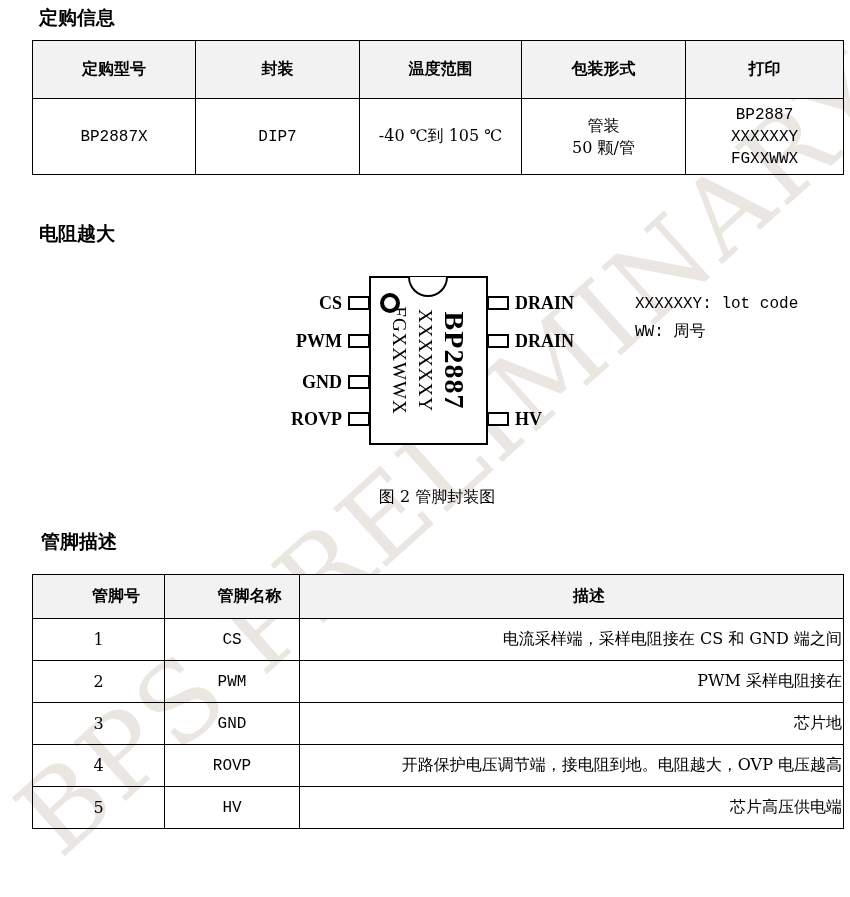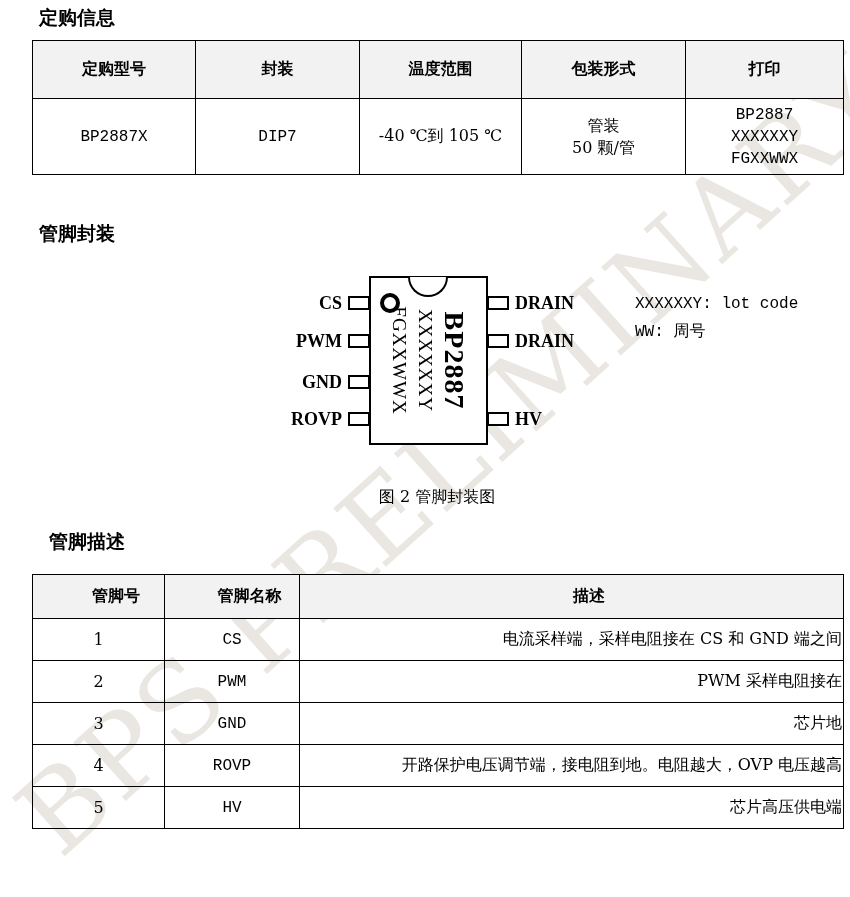--- a/index.html
+++ b/index.html
@@ -17,21 +17,21 @@
     user-select:none; pointer-events:none; z-index:0;
   }
   
   .sec-heading {
     position:absolute; margin:0; z-index:2;
     font-family:"Liberation Sans", sans-serif; font-weight:bold;
     font-size:19px; color:#000;text-align:center;
   }
   #h-ordering { left:39px; top:5px; }
   #h-pinpkg   { left:39px; top:221px; }
-  #h-pindesc  { left:49px; top:529px; }
+  #h-pindesc  { left:41px; top:529px; }
   
   table.dt { position:absolute; border-collapse:collapse; table-layout:fixed; z-index:1; }
   .dt th, .dt td { border:1px solid #000; overflow:hidden; }
   .dt th {
     background:#f2f2f2;
     font-family:"Liberation Sans", sans-serif; font-weight:bold;
     font-size:16px; text-align:center;
   }
   .dt td { font-size:16px; text-align:center; background:transparent; }
   #ordering-table { left:32px; top:40px; width:811px; }
@@ -129,21 +129,21 @@
       </td>
       <td class="cell-lines mono">
         <div>BP2887</div>
         <div>XXXXXXY</div>
         <div>FGXXWWX</div>
       </td>
     </tr>
   </tbody>
     </table>
 
-  <h2 class="sec-heading" id="h-pinpkg">管脚封装</h2>
+  <h2 class="sec-heading" id="h-pinpkg">电阻越大</h2>
 
   <div class="fig">
     <div class="chip-body"></div>
     <div class="chip-notch"></div>
     <div class="pin1-dot"></div>
 
     <div class="pin l" style="top:296px"></div>
     <div class="pin l" style="top:334px"></div>
     <div class="pin l" style="top:375px"></div>
     <div class="pin l" style="top:412px"></div>

